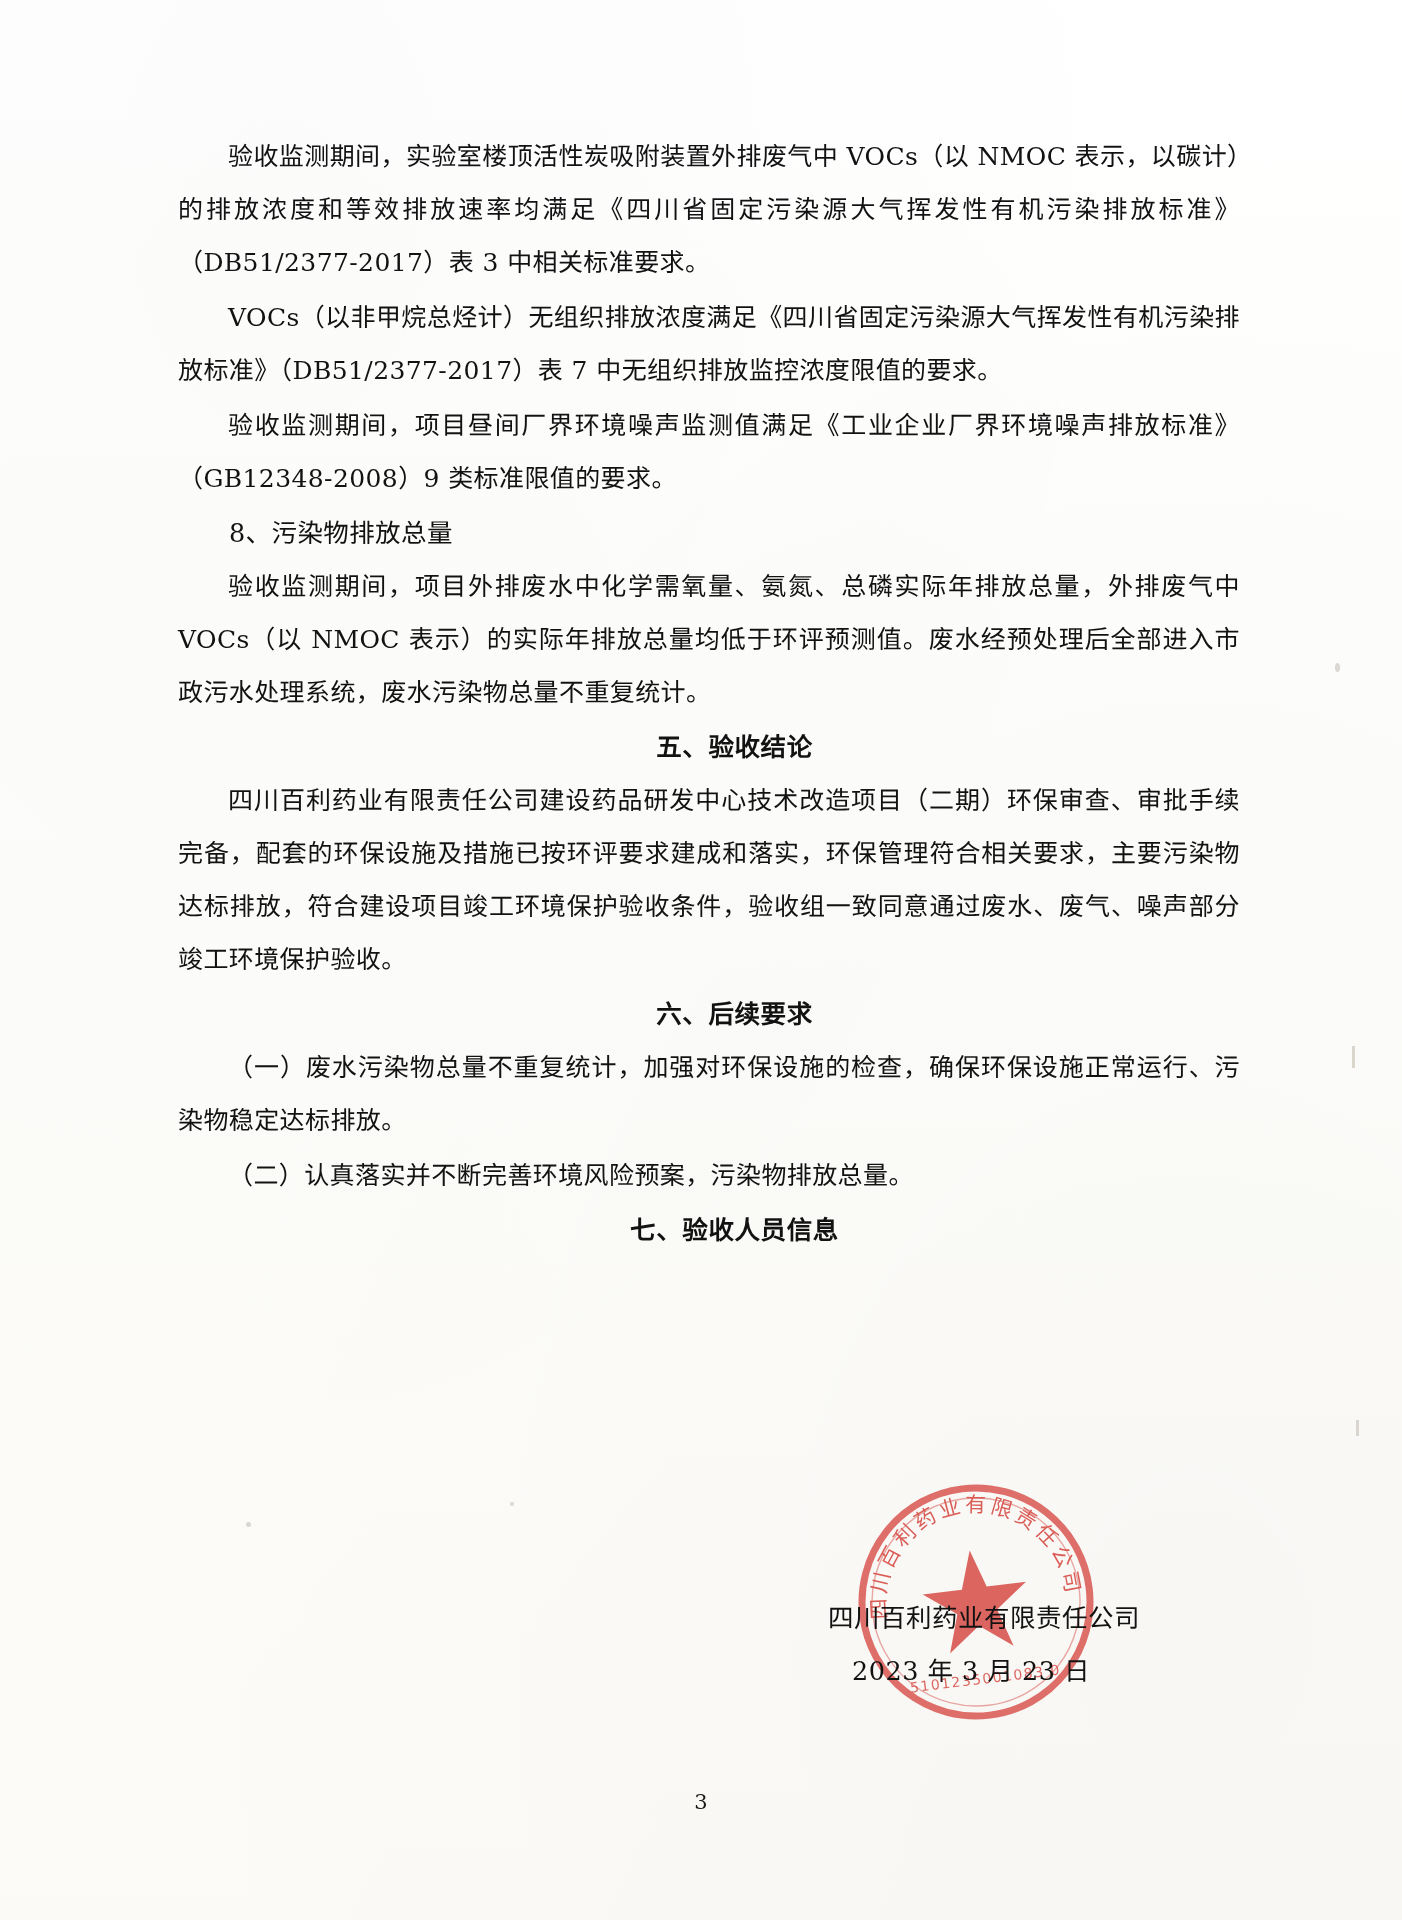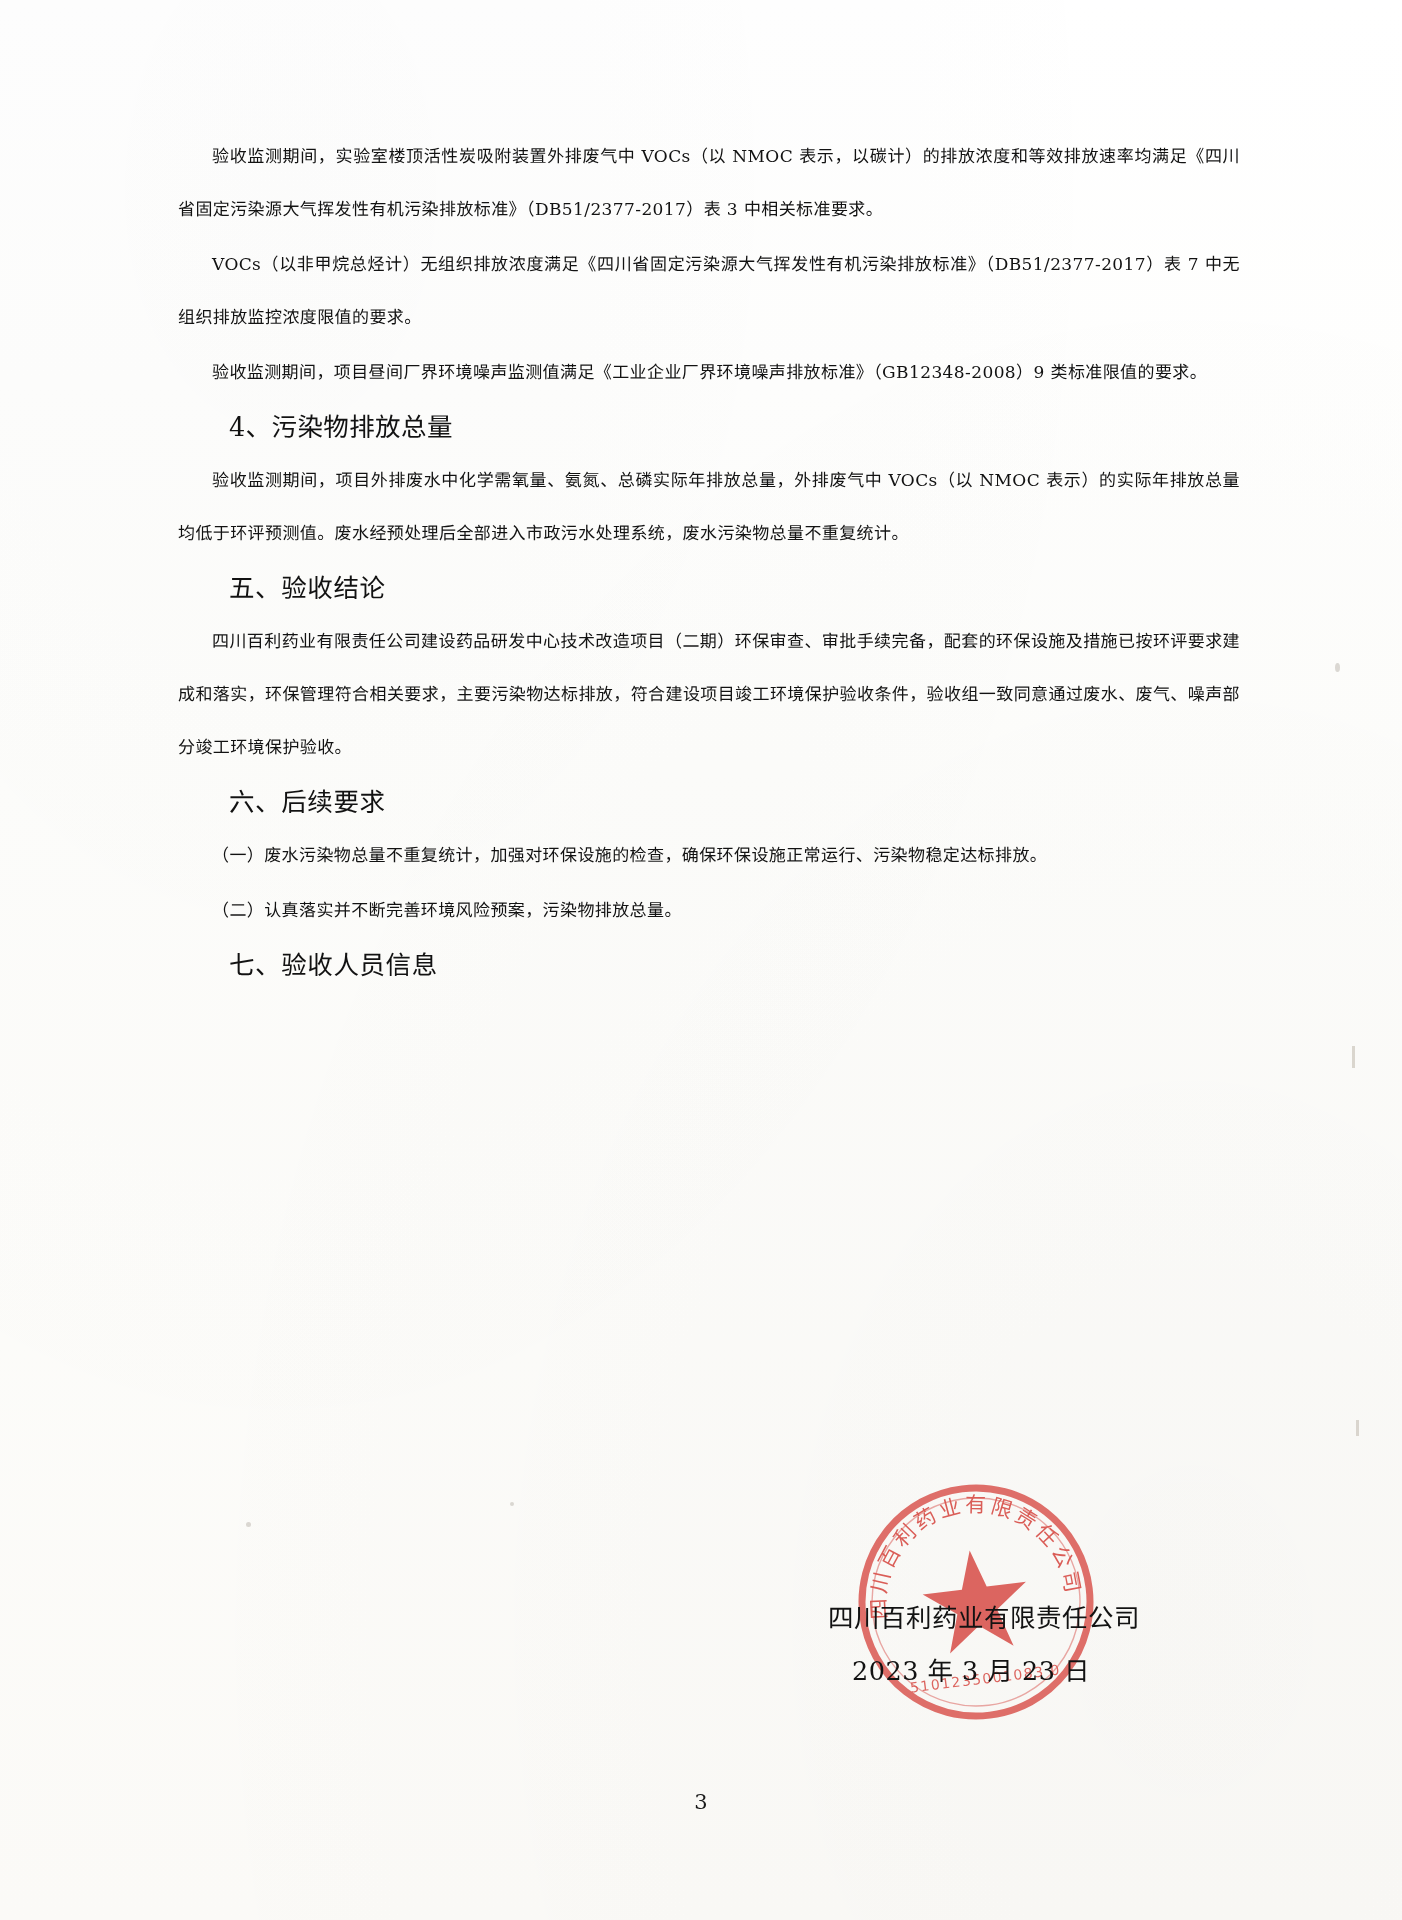--- a/index.html
+++ b/index.html
@@ -32,37 +32,38 @@
     pointer-events: none;
   }
   .content {
     position: absolute;
     left: 178px;
     top: 130px;
     width: 1062px;
   }
   p.body-text {
     margin: 0 0 2px 0;
-    font-size: 17px;
+    font-size: 25px;
     line-height: 53px;
     letter-spacing: 0.4px;
     text-align: justify;
     text-justify: inter-ideograph;
     font-family: "DejaVu Serif", "Liberation Serif", serif;
   }
   p.indent {
     text-indent: 2em;
   }
   p.heading {
     margin: 0;
     font-size: 25.5px;
     line-height: 53px;
     text-indent: 2em;
-    font-weight: normal;
+    font-weight: bold;
     letter-spacing: 0.6px;
+    text-align: center;
   }
   p.sub-heading {
     margin: 0;
     font-size: 25.5px;
     line-height: 53px;
     text-indent: 2em;
     letter-spacing: 0.4px;
   }
   .signature-block {
     position: absolute;
@@ -123,21 +124,21 @@
   <div class="speck" style="left:246px;top:1522px;width:5px;height:5px;"></div>
   <div class="speck" style="left:510px;top:1502px;width:4px;height:4px;"></div>
   <div class="speck" style="left:1335px;top:663px;width:5px;height:9px;"></div>
   <div class="edge-mark" style="left:1352px;top:1046px;width:3px;height:22px;"></div>
   <div class="edge-mark" style="left:1356px;top:1420px;width:3px;height:16px;"></div>
 
   <div class="content">
     <p class="body-text indent">验收监测期间，实验室楼顶活性炭吸附装置外排废气中 VOCs（以 NMOC 表示，以碳计）的排放浓度和等效排放速率均满足《四川省固定污染源大气挥发性有机污染排放标准》（DB51/2377-2017）表 3 中相关标准要求。</p>
     <p class="body-text indent">VOCs（以非甲烷总烃计）无组织排放浓度满足《四川省固定污染源大气挥发性有机污染排放标准》（DB51/2377-2017）表 7 中无组织排放监控浓度限值的要求。</p>
     <p class="body-text indent">验收监测期间，项目昼间厂界环境噪声监测值满足《工业企业厂界环境噪声排放标准》（GB12348-2008）9 类标准限值的要求。</p>
-    <p class="sub-heading">4、污染物排放总量</p>
+    <p class="sub-heading">8、污染物排放总量</p>
     <p class="body-text indent">验收监测期间，项目外排废水中化学需氧量、氨氮、总磷实际年排放总量，外排废气中 VOCs（以 NMOC 表示）的实际年排放总量均低于环评预测值。废水经预处理后全部进入市政污水处理系统，废水污染物总量不重复统计。</p>
     <p class="heading">五、验收结论</p>
     <p class="body-text indent">四川百利药业有限责任公司建设药品研发中心技术改造项目（二期）环保审查、审批手续完备，配套的环保设施及措施已按环评要求建成和落实，环保管理符合相关要求，主要污染物达标排放，符合建设项目竣工环境保护验收条件，验收组一致同意通过废水、废气、噪声部分竣工环境保护验收。</p>
     <p class="heading">六、后续要求</p>
     <p class="body-text indent">（一）废水污染物总量不重复统计，加强对环保设施的检查，确保环保设施正常运行、污染物稳定达标排放。</p>
     <p class="body-text indent">（二）认真落实并不断完善环境风险预案，污染物排放总量。</p>
     <p class="heading">七、验收人员信息</p>
   </div>
 
   <div class="seal">

